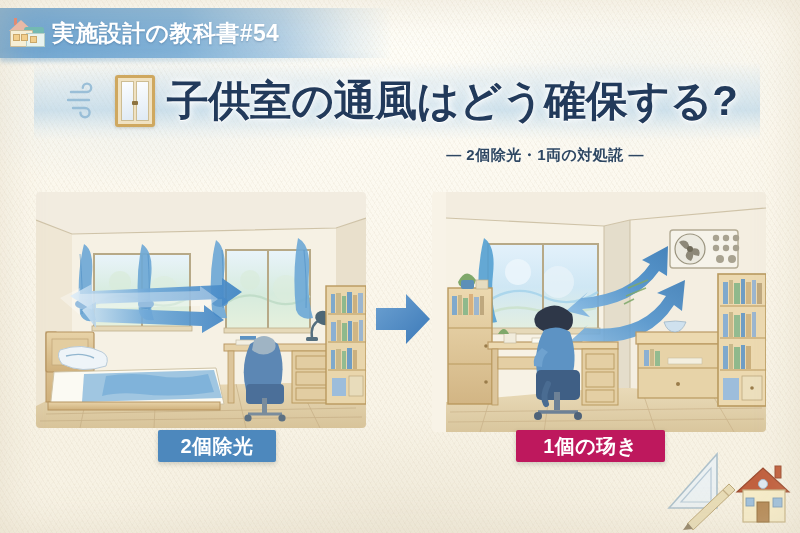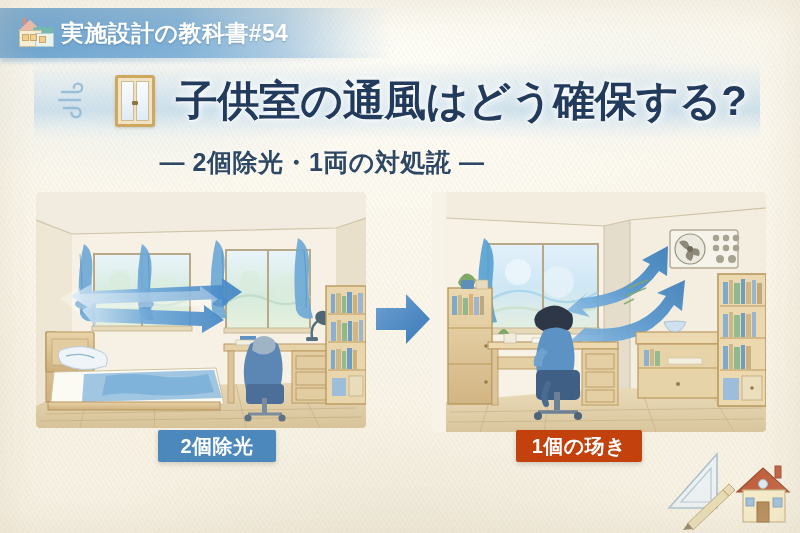--- a/index.html
+++ b/index.html
@@ -26,21 +26,21 @@
       radial-gradient(50% 26% at 50% 96%, rgba(205,195,170,.16), rgba(0,0,0,0) 72%);
   }
 
   
   .banner{
     position:absolute;left:0;top:8px;width:392px;height:50px;
     background:
       linear-gradient(90deg, rgba(104,160,206,.97) 0%, rgba(122,173,213,.95) 46%,
                       rgba(150,190,222,.72) 72%, rgba(183,211,232,.30) 90%, rgba(200,221,238,0) 100%),
       repeating-linear-gradient(70deg, rgba(255,255,255,.10) 0 2px, rgba(255,255,255,0) 2px 6px);
-    display:flex;align-items:center;gap:7px;padding-left:14px;box-sizing:border-box;
+    display:flex;align-items:center;gap:7px;padding-left:5px;box-sizing:border-box;
   }
   .banner:after{
     content:"";position:absolute;left:0;right:0;bottom:-4px;height:9px;
     background:linear-gradient(90deg, rgba(120,170,210,.55), rgba(170,205,230,.22) 70%, rgba(0,0,0,0));
     filter:blur(2px);
   }
   .banner-text{
     position:relative;z-index:2;color:#fff;font-size:23px;font-weight:700;letter-spacing:.4px;
     text-shadow:0 1px 2px rgba(40,80,120,.35);white-space:nowrap;
   }
@@ -59,37 +59,37 @@
   .title-wash{
     position:absolute;left:34px;top:62px;width:726px;height:78px;
     background:
       linear-gradient(180deg, rgba(255,255,255,0) 0%, rgba(196,220,238,.42) 30%,
                       rgba(176,209,232,.58) 62%, rgba(206,227,241,.22) 88%, rgba(255,255,255,0) 100%),
       repeating-linear-gradient(66deg, rgba(255,255,255,.16) 0 2px, rgba(255,255,255,0) 2px 5px);
     filter:blur(.3px);
   }
   .title-row{
     position:absolute;left:0;top:66px;width:800px;height:70px;
-    display:flex;align-items:center;justify-content:center;gap:21px;
+    display:flex;align-items:center;justify-content:center;gap:12px;
   }
   .wind-icon{width:40px;height:44px;flex:0 0 auto;opacity:.85;}
   .door-icon{position:relative;width:40px;height:52px;flex:0 0 auto;
     background:#f0e2c2;border:3px solid #cfa85f;border-radius:3px;box-sizing:border-box;
     box-shadow:0 1px 3px rgba(120,100,60,.25);}
   .door-icon .pane{position:absolute;top:3px;width:13px;height:40px;background:linear-gradient(160deg,#fbfdff,#dfeaf4);border:1px solid #cdbd93;box-sizing:border-box;}
   .door-icon .pane.l{left:3px;}
   .door-icon .pane.r{right:3px;}
   .door-icon .knob{position:absolute;left:14px;top:23px;width:6px;height:4px;background:#8d7340;border-radius:1px;}
   .main-title{
     font-size:42px;font-weight:700;color:#223a5b;letter-spacing:-.5px;white-space:nowrap;
     text-shadow:0 0 6px rgba(255,255,255,.95),0 0 12px rgba(255,255,255,.8),0 1px 0 rgba(255,255,255,.9);
   }
   .subtitle{
-    position:absolute;left:0;top:146px;width:644px;text-align:center;
-    font-size:25px;font-weight:700;color:#2e4763;letter-spacing:.5px;white-space:nowrap;
+    position:absolute;left:0;top:146px;width:644px;text-align:right;
+    font-size:15px;font-weight:700;color:#2e4763;letter-spacing:.5px;white-space:nowrap;
     text-shadow:0 0 5px rgba(255,255,255,.9);
   }
 
   
   .panel{position:absolute;overflow:hidden;}
   .panel-left{left:36px;top:192px;width:330px;height:236px;}
   .panel-right{left:432px;top:192px;width:334px;height:240px;}
 
   .room{position:absolute;inset:0;
     background:
@@ -103,21 +103,21 @@
   
   .center-arrow{position:absolute;left:374px;top:288px;width:58px;height:62px;}
 
   
   .pill{
     position:absolute;border-radius:2px;display:flex;align-items:center;justify-content:center;
     color:#fff;font-size:20px;font-weight:700;letter-spacing:.5px;white-space:nowrap;
     box-shadow:0 2px 5px rgba(60,70,60,.22);
   }
   .pill-left{left:158px;top:430px;width:118px;height:32px;background:#4d88bd;}
-  .pill-right{left:516px;top:430px;width:126px;height:32px;background:#c2410c;}
+  .pill-right{left:516px;top:430px;width:149px;height:32px;background:#be185d;}
 
   
   .doodle{position:absolute;left:665px;top:452px;width:135px;height:81px;}
 
   .vig{position:absolute;inset:0;pointer-events:none;
     box-shadow:inset 0 0 46px rgba(215,205,180,.45);}
 </style>
 </head>
 <body>
 

